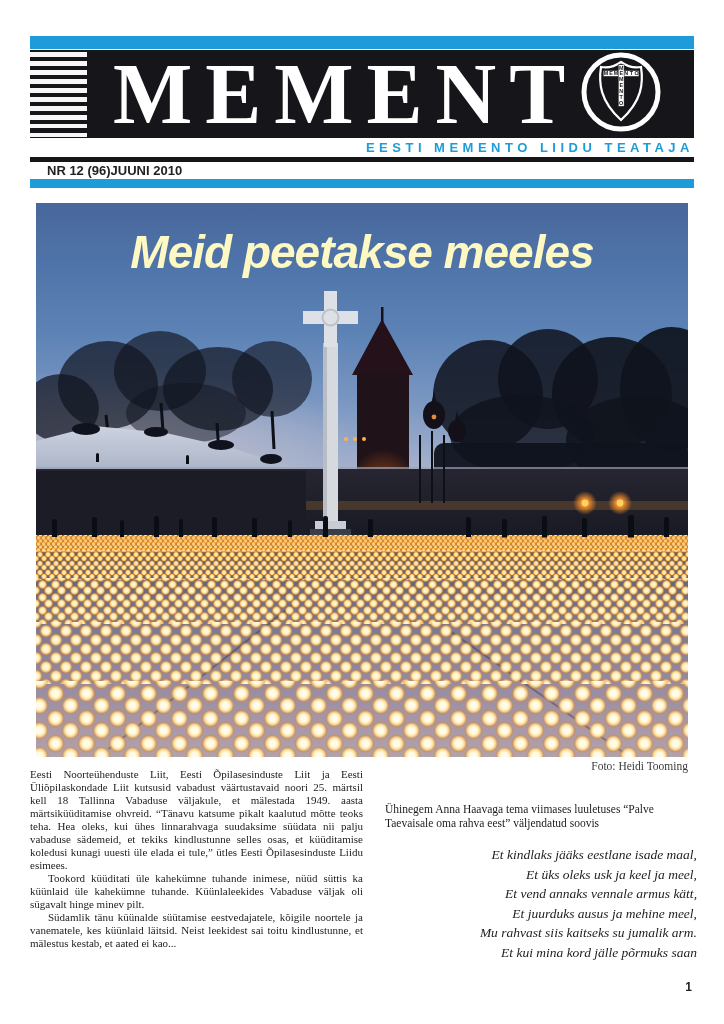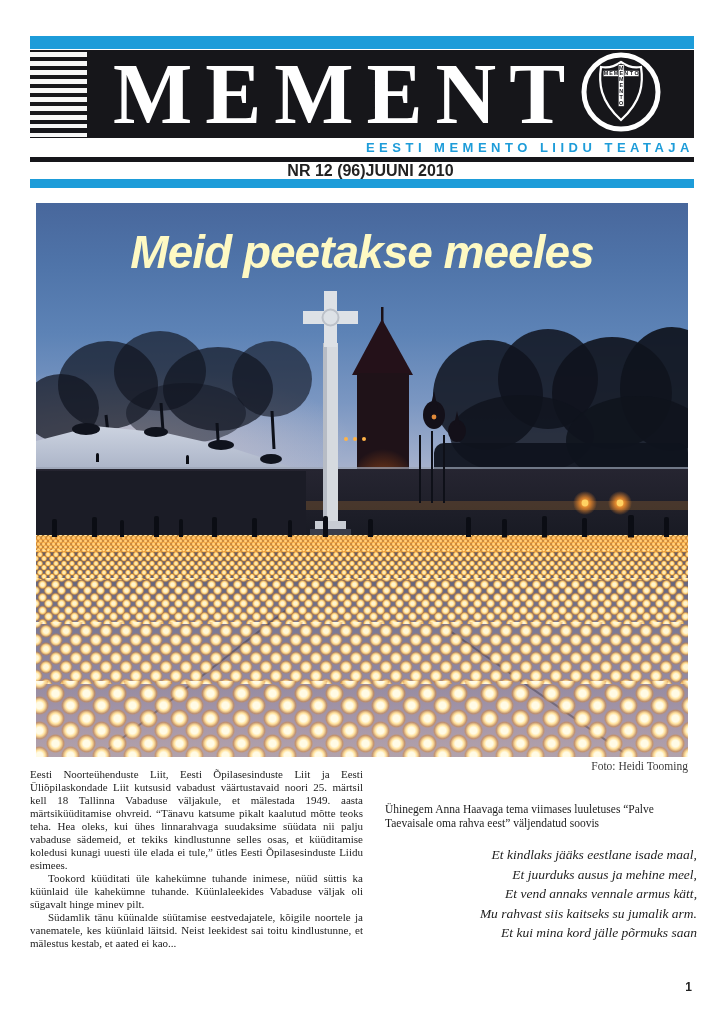--- a/index.html
+++ b/index.html
@@ -14,22 +14,22 @@
         background:repeating-linear-gradient(180deg,#16161a 0 2px,#f7f7f7 2px 6.5px,#16161a 6.5px 9px);}
   .mast-title{color:#fff;font-family:"Liberation Serif",serif;font-weight:700;
         font-size:84px;line-height:84px;letter-spacing:13px;margin-left:26px;white-space:nowrap;
         transform:scaleY(1.04);}
   .logo{margin-left:2px;flex:0 0 auto;}
   .subtitle{position:absolute;left:30px;right:30px;top:140px;text-align:right;
         font-family:"Liberation Sans",sans-serif;font-weight:bold;font-size:13px;
         letter-spacing:4.5px;color:#1d9cd9;}
   .rule-black{position:absolute;left:30px;right:30px;top:157px;height:5px;background:#16161a;}
   .issue-row{position:absolute;left:30px;right:30px;top:163px;height:15px;
-        display:flex;justify-content:center;align-items:center;
-        font-family:"Liberation Sans",sans-serif;font-weight:bold;font-size:16px;color:#222;margin-left:17px;}
+        display:flex;justify-content:flex-start;align-items:center;
+        font-family:"Liberation Sans",sans-serif;font-weight:bold;font-size:13px;color:#222;margin-left:17px;}
   .bar-blue{position:absolute;left:30px;right:30px;top:179px;height:9px;background:#1d9cd9;}
 
   
   .photo{position:absolute;left:36px;top:203px;width:652px;height:554px;overflow:hidden;background:#4a6ea4;}
   .sky{position:absolute;left:0;top:0;width:652px;height:345px;
        background:
         radial-gradient(ellipse 320px 100px at 14% 68%, rgba(235,212,206,.55), rgba(235,212,206,0) 70%),
         linear-gradient(180deg,#48679c 0%,#4f74a9 18%,#5d83b6 38%,#7b97c2 58%,#9fadcb 74%,#c2c2ce 88%,#c9c6cf 100%),
         linear-gradient(100deg,#5b7fb0 0%,#4a6ea4 55%,#3f608f 100%);}
   .headline{position:absolute;left:0;right:0;top:22px;text-align:center;
@@ -274,21 +274,22 @@
   <div class="col-left">
     <p>Eesti Noorteühenduste Liit, Eesti Õpilasesinduste Liit ja Eesti Üliõpilaskondade Liit kutsusid vabadust väärtustavaid noori 25. märtsil kell 18 Tallinna Vabaduse väljakule, et mälestada 1949. aasta märtsiküüditamise ohvreid. “Tänavu katsume pikalt kaalutud mõtte teoks teha. Hea oleks, kui ühes linnarahvaga suudaksime süüdata nii palju vabaduse sädemeid, et tekiks kindlustunne selles osas, et küüditamise koledusi kunagi uuesti üle elada ei tule,” ütles Eesti Õpilasesinduste Liidu esimees.</p>
     <p>Tookord küüditati üle kahekümne tuhande inimese, nüüd süttis ka küünlaid üle kahekümne tuhande. Küünlaleekides Vabaduse väljak oli sügavalt hinge minev pilt.</p>
     <p>Südamlik tänu küünalde süütamise eestvedajatele, kõigile noortele ja vanematele, kes küünlaid läitsid. Neist leekidest sai toitu kindlustunne, et mälestus kestab, et aated ei kao...</p>
   </div>
 
   <div class="col-right">
     <p class="intro">Ühinegem Anna Haavaga tema viimases luuletuses “Palve Taevaisale oma rahva eest” väljendatud soovis</p>
     <div class="poem">
       <div>Et kindlaks jääks eestlane isade maal,</div>
+      <div>Et üks oleks usk ja keel ja meel,</div>
+      <div>Et vend annaks vennale armus kätt,</div>
       <div>Et juurduks ausus ja mehine meel,</div>
-      <div>Et vend annaks vennale armus kätt,</div>
       <div>Mu rahvast siis kaitseks su jumalik arm.</div>
       <div>Et kui mina kord jälle põrmuks saan</div>
     </div>
   </div>
 
   <div class="page-num">1</div>
 </div>
 
 </body></html>

